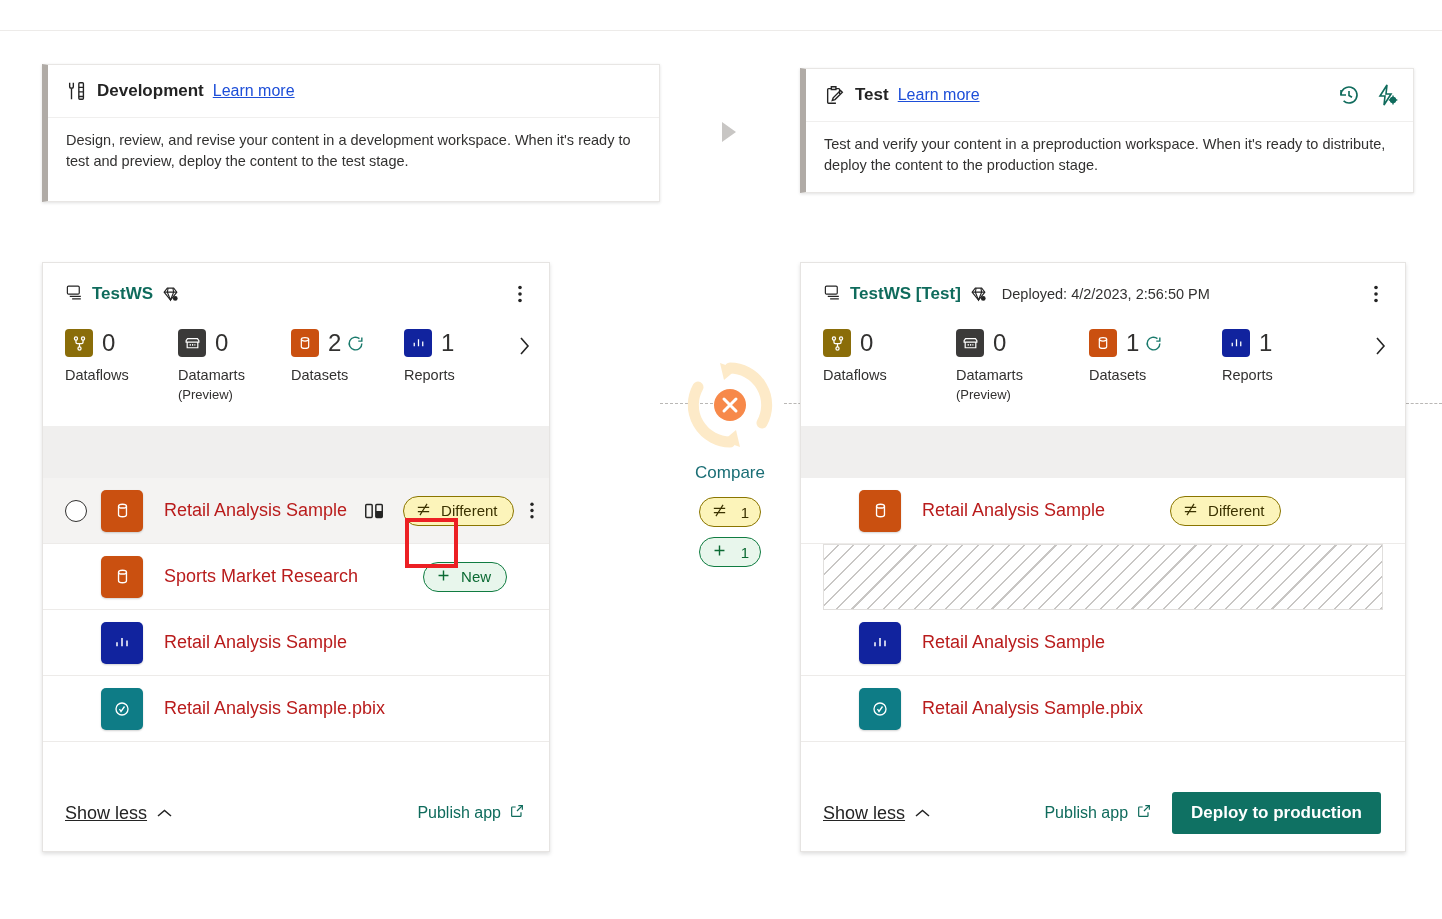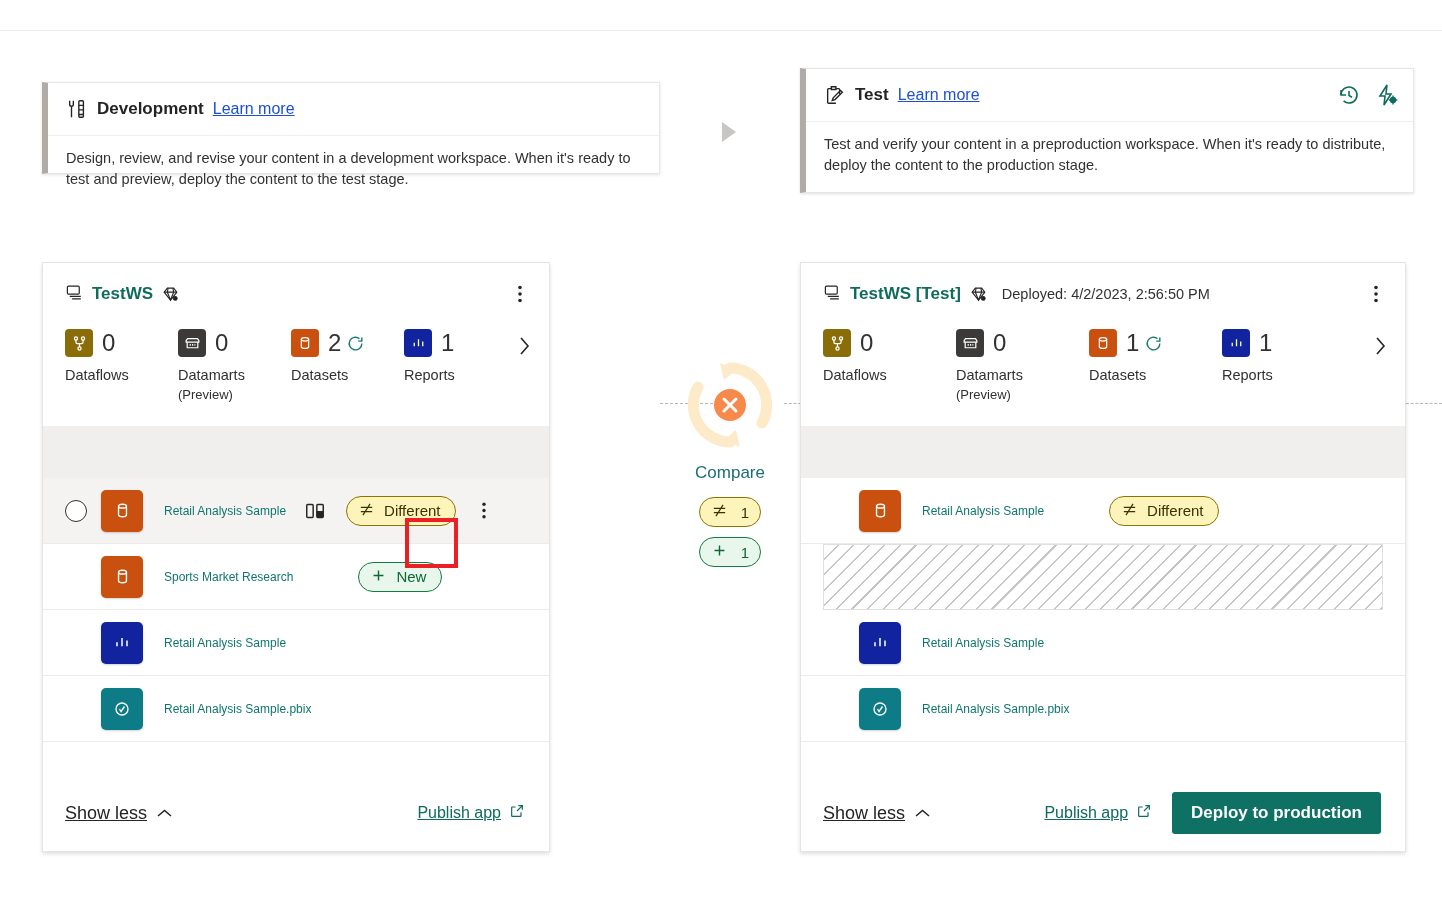--- a/index.html
+++ b/index.html
@@ -19,21 +19,21 @@
   }
 
   
   .stage-card {
     position: absolute;
     background: #ffffff;
     border: 1px solid #e8e6e4;
     border-left: 6px solid #b0aba6;
     box-shadow: 0 1px 3px rgba(0,0,0,.12);
   }
-  .stage-card.dev  { left: 42px;  top: 82px; width: 618px; height: 92px; }
+  .stage-card.dev  { left: 42px;  top: 64px; width: 618px; height: 138px; }
   .stage-card.test { left: 800px; top: 68px; width: 614px; height: 125px; }
 
   .stage-head {
     position: relative;
     height: 53px;
     display: flex; align-items: center;
     padding: 0 14px 0 18px;
     border-bottom: 1px solid #f0efee;
   }
   .stage-title {
@@ -132,21 +132,21 @@
   }
   .row-indent { width: 36px; flex: 0 0 auto; }
 
   .item-icon {
     width: 42px; height: 42px; border-radius: 5px;
     display: flex; align-items: center; justify-content: center;
     flex: 0 0 auto; line-height: 0;
     box-shadow: 0 1px 2px rgba(0,0,0,.18);
   }
   .item-name {
-    font-size: 12px; color: #0f766e;
+    font-size: 18px; color: #b91c1c;
     margin-left: 21px; white-space: nowrap;
   }
 
   .compare-icon-wrap {
     margin-left: 16px; width: 26px; height: 26px;
     display: flex; align-items: center; justify-content: center;
     cursor: pointer; line-height: 0;
   }
   .highlight-box {
     position: absolute;
@@ -186,21 +186,21 @@
   .ws-footer {
     height: 76px; display: flex; align-items: center;
     padding: 0 24px 0 22px;
   }
   .show-less {
     font-size: 18px; color: #242424; cursor: pointer;
     display: flex; align-items: center; gap: 9px; text-decoration: underline;
   }
   .publish-app {
     margin-left: auto; font-size: 16px; color: #0f6b5c;
-    cursor: pointer; display: flex; align-items: center; gap: 8px; text-decoration: underline;
+    cursor: pointer; display: flex; align-items: center; gap: 8px;
   }
   .deploy-btn {
     margin-left: 20px; height: 42px; padding: 0 19px;
     background: #0f7163; color: #ffffff;
     font-size: 17px; font-weight: bold;
     border: none; border-radius: 3px; cursor: pointer;
     font-family: "Liberation Sans", sans-serif;
   }
 
   

